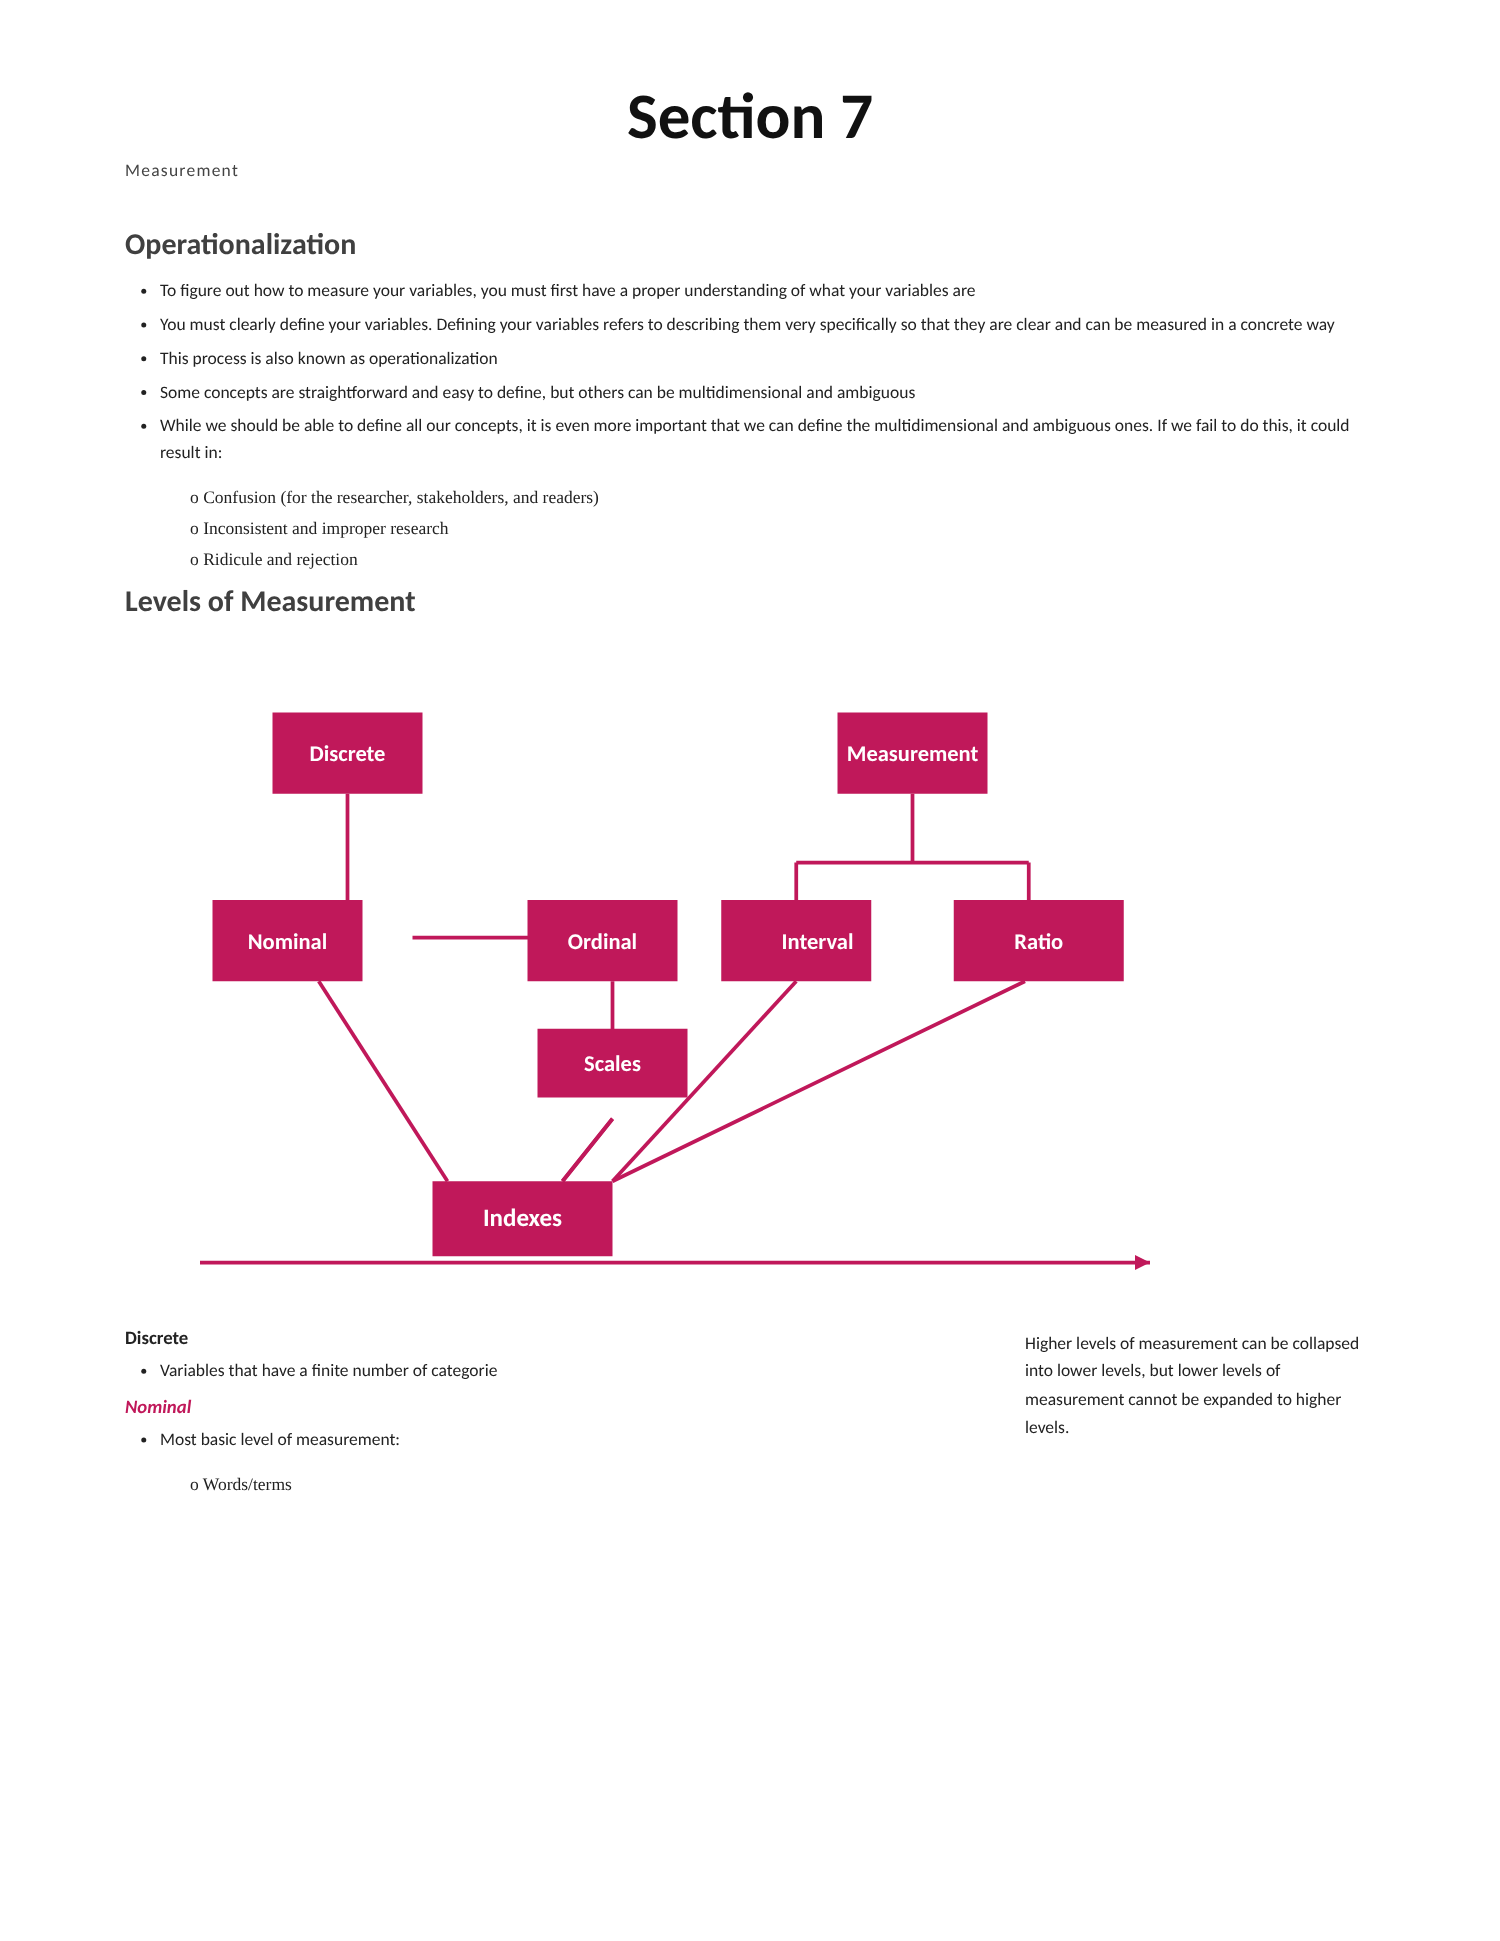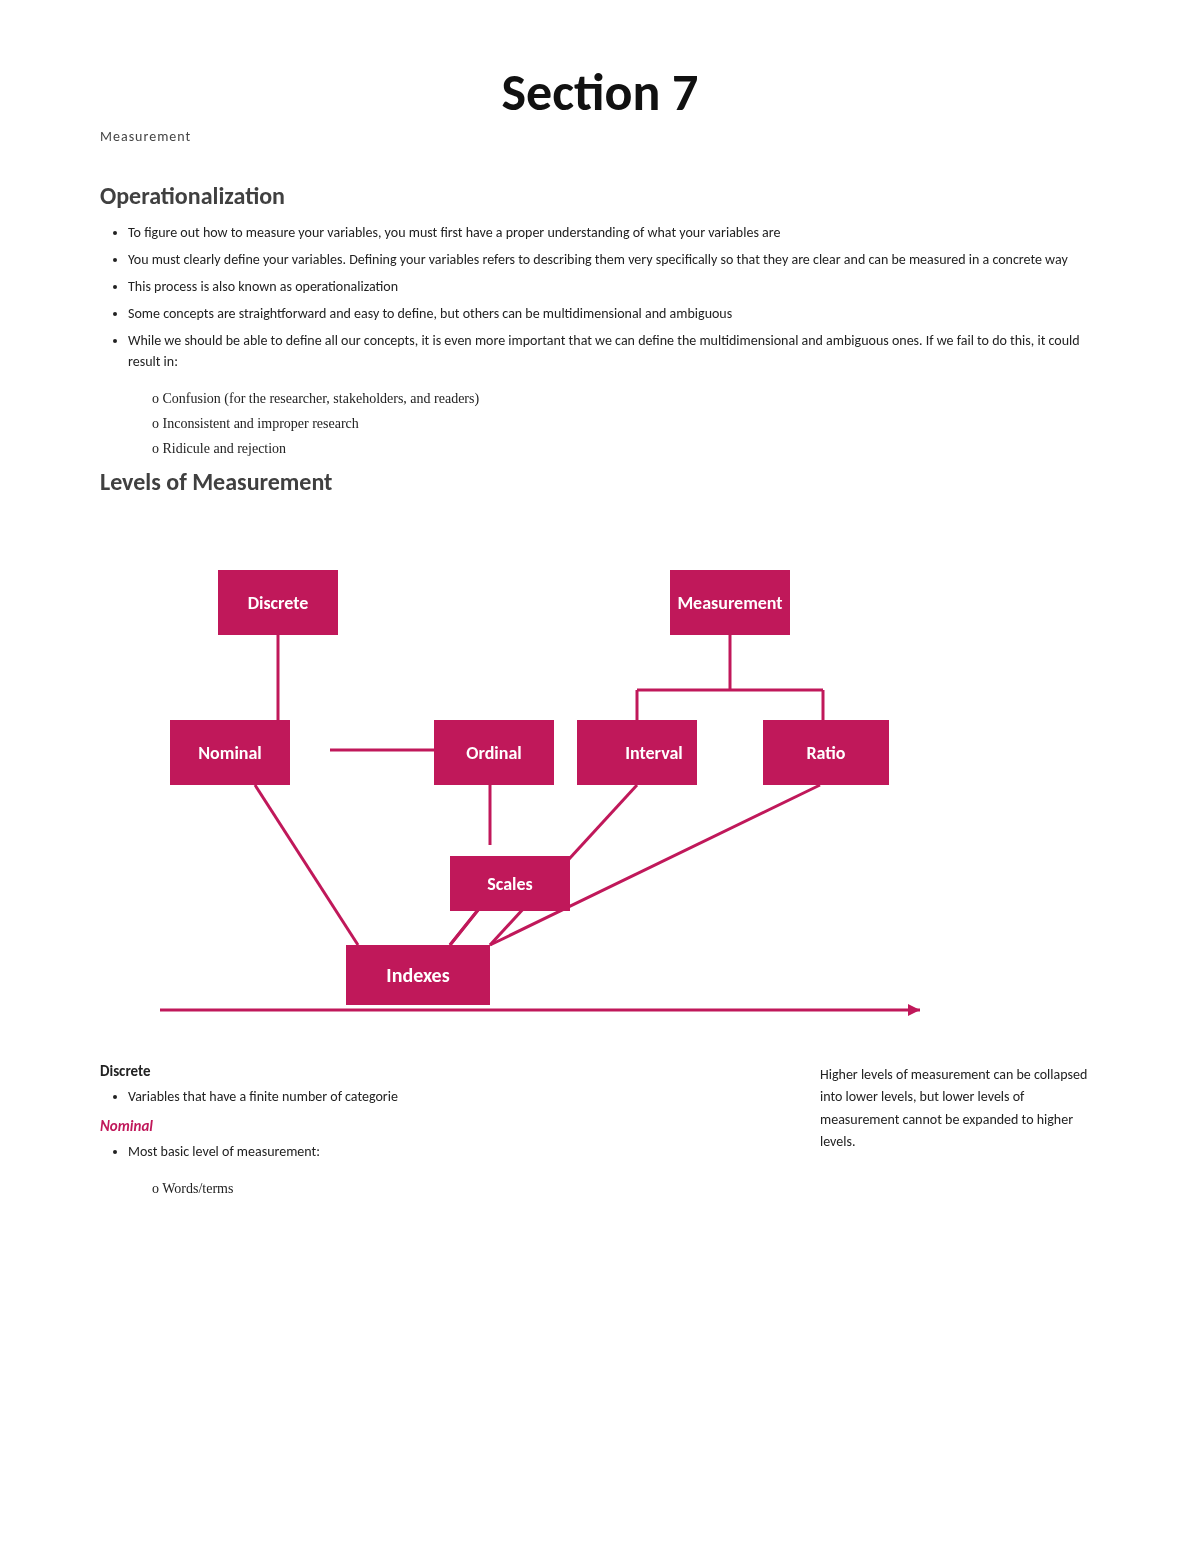--- a/index.html
+++ b/index.html
@@ -172,27 +172,27 @@
       <line x1="60" y1="490" x2="820" y2="490" stroke="#c0185a" stroke-width="3"></line>
       <polygon points="820,490 808,484 808,496" fill="#c0185a"></polygon>
     </svg>
 
     <div class="diagram-box" style="left:118px; top:50px; width:120px; height:65px;">Discrete</div>
 
     <div class="diagram-box" style="left:570px; top:50px; width:120px; height:65px;">Measurement</div>
 
     <div class="diagram-box" style="left:70px; top:200px; width:120px; height:65px;">Nominal</div>
 
-    <div class="diagram-box" style="left:334px; top:200px; width:120px; height:65px;">Ordinal</div>
+    <div class="diagram-box" style="left:322px; top:200px; width:120px; height:65px;">Ordinal</div>
 
     <div class="diagram-box" style="left:477px; top:200px; width:120px; height:65px;padding-left:44px;">Interval</div>
 
-    <div class="diagram-box" style="left:663px; top:200px; width:126px; height:65px;">Ratio</div>
-
-    <div class="diagram-box" style="left:330px; top:336px; width:120px; height:55px;margin-left:20px;">Scales</div>
+    <div class="diagram-box" style="left:663px; top:200px; width:136px; height:65px;">Ratio</div>
+
+    <div class="diagram-box" style="left:330px; top:303px; width:120px; height:55px;">Scales</div>
 
     <div class="diagram-box" style="left:246px; top:425px; width:144px; height:60px; font-size:20px;">Indexes</div>
   </div>
 </div>
 
 <div class="bottom-section">
   <div class="bottom-left">
     <div class="discrete-heading">Discrete</div>
     <ul class="bullet-list">
       <li>Variables that have a finite number of categorie</li>

